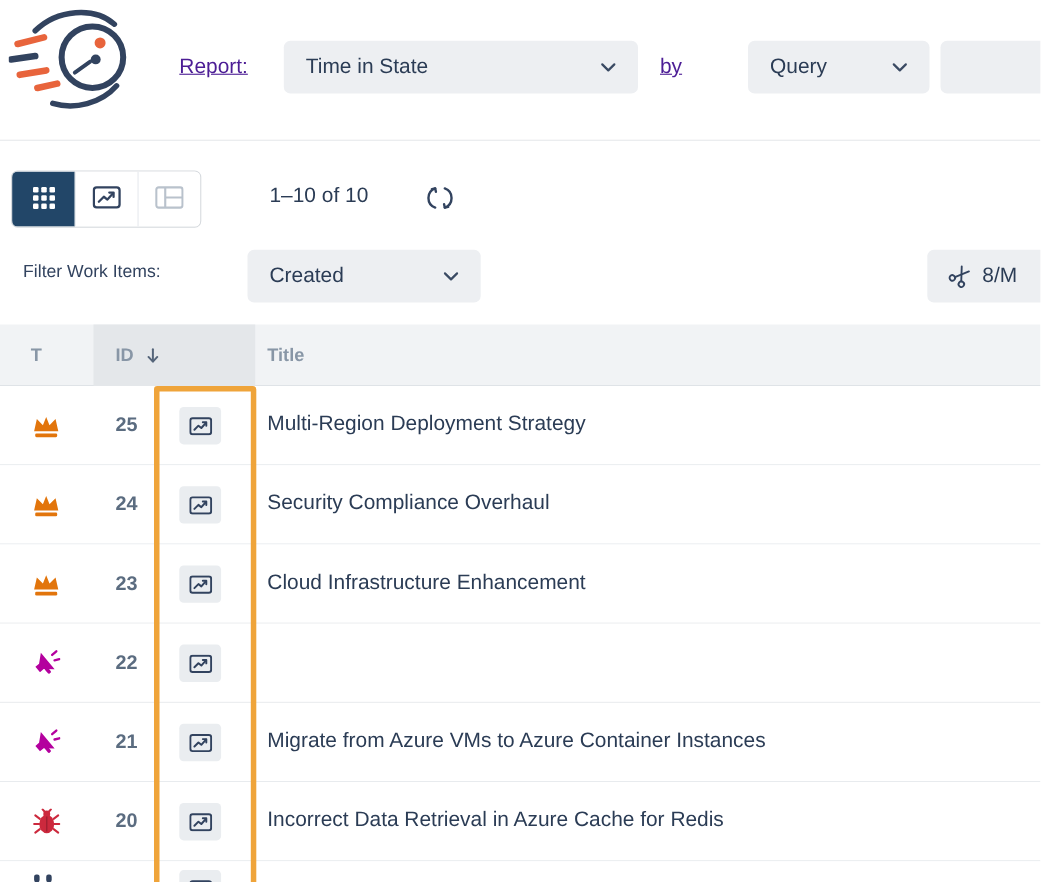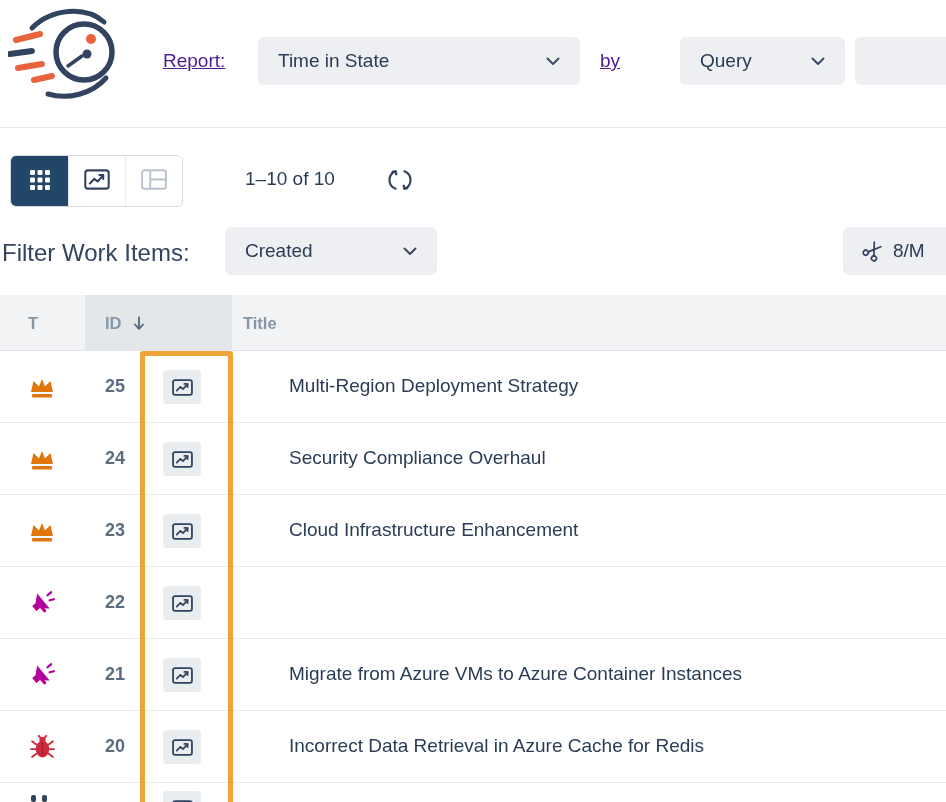--- a/index.html
+++ b/index.html
@@ -18,33 +18,33 @@
   .views{position:absolute;left:10px;top:155px;display:flex;border:1px solid #d6dade;border-radius:6px;overflow:hidden;background:#fff;}
   .vbtn{width:57px;height:50px;display:flex;align-items:center;justify-content:center;background:#fff;border:0;border-left:1px solid #e7eaee;cursor:pointer;padding:0;}
   .vbtn:first-child{border-left:0;}
   .vbtn.active{background:#224668;}
 
   .count{position:absolute;left:245px;top:168px;font-size:19px;color:#2b3c55;}
   .count b{font-weight:400;}
   .refresh-btn{position:absolute;left:386px;top:167px;width:28px;height:28px;background:none;border:0;cursor:pointer;padding:0;}
 
   
-  .filter-label{position:absolute;left:2px;top:239px;font-size:24px;color:#32435f;}
+  .filter-label{position:absolute;left:21px;top:239px;font-size:16px;color:#32435f;}
 
   
   .thead{position:absolute;left:0;top:295px;width:946px;height:56px;background:#f1f3f5;border-bottom:1px solid #dfe3e7;box-sizing:border-box;}
   .th{position:absolute;top:0;height:56px;display:flex;align-items:center;font-size:16.5px;font-weight:700;color:#8896a6;cursor:pointer;}
   .id-cell-bg{position:absolute;left:85px;top:0;width:147px;height:56px;background:#e4e7ea;}
   .rows{position:absolute;left:0;top:351px;width:946px;border-radius:25px;}
   .trow{position:relative;width:946px;height:72px;border-bottom:1px solid #e8ebee;box-sizing:border-box;background:#fff;}
   .wi-icon{position:absolute;left:28px;top:22px;width:28px;height:28px;display:flex;align-items:center;justify-content:center;}
   .wi-id{position:absolute;left:105px;top:25px;font-size:18px;font-weight:600;color:#5b6c80;}
   .chart-btn{position:absolute;left:163px;top:19px;width:38px;height:34px;background:#eaedf0;border:0;border-radius:4px;
              display:flex;align-items:center;justify-content:center;cursor:pointer;padding:0;}
-  .wi-title{position:absolute;left:243px;top:24px;font-size:19px;color:#2b3c55;cursor:pointer;margin-left:46px;}
+  .wi-title{position:absolute;left:243px;top:24px;font-size:19px;color:#2b3c55;cursor:pointer;}
   .partial-row{position:relative;width:946px;height:19px;overflow:hidden;background:#fff;}
   .pdot{position:absolute;width:5px;height:7px;background:#32435f;border-radius:2px;top:12px;}
 
   
   .annotation{position:absolute;left:140px;top:351px;width:93px;height:470px;border:5px solid #efa43a;border-radius:3px;
               box-sizing:border-box;pointer-events:none;z-index:5;}
 </style>
 </head>
 <body>
 

